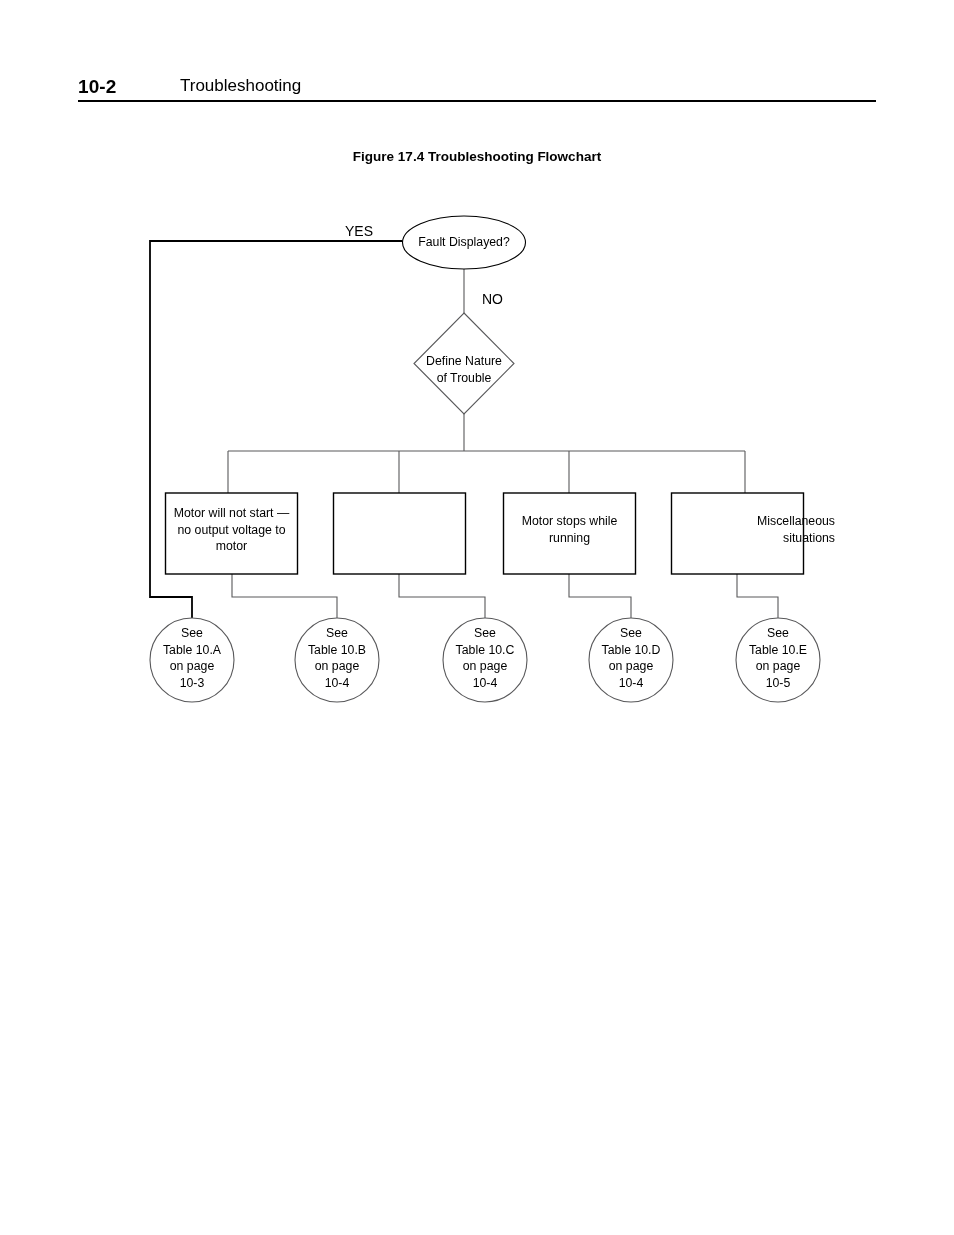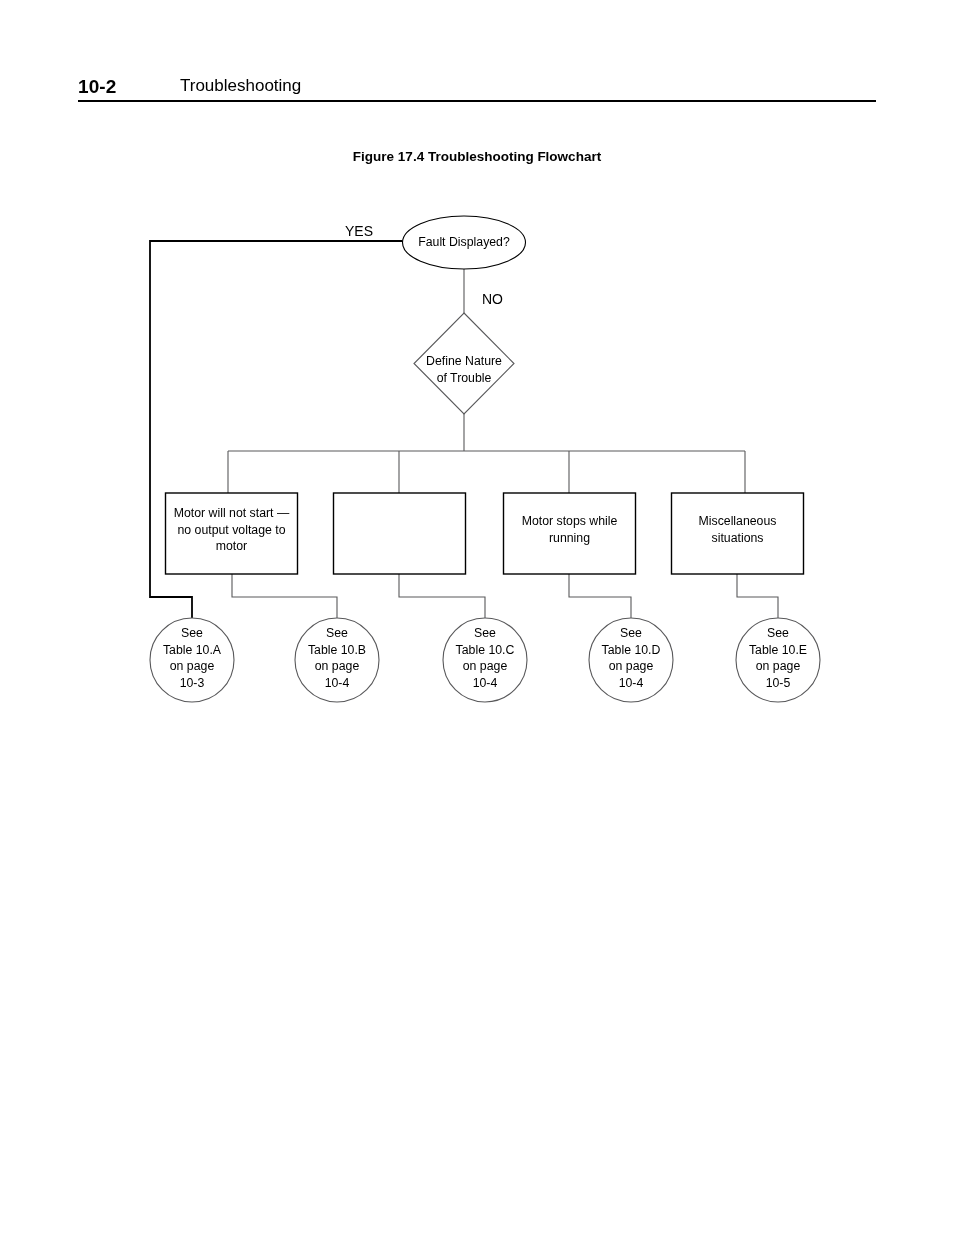--- a/index.html
+++ b/index.html
@@ -97,21 +97,21 @@
   
   .t-diamond {
     left: 404px;
     top: 329px;
     width: 120px;
   }
   
   .t-box0 { left: 166px; top: 481px; width: 131px; }
   .t-box1 { left: 334px; top: 473px; width: 131px; }
   .t-box2 { left: 504px; top: 489px; width: 131px; }
-  .t-box3 { left: 672px; top: 489px; width: 131px; }
+  .t-box3 { left: 704px; top: 489px; width: 131px; text-align: right; }
   
   .t-circle0 { left: 150px; top: 601px; width: 84px; }
   .t-circle1 { left: 295px; top: 601px; width: 84px; }
   .t-circle2 { left: 443px; top: 601px; width: 84px; }
   .t-circle3 { left: 589px; top: 601px; width: 84px; }
   .t-circle4 { left: 736px; top: 601px; width: 84px; }
 
   .lbl-yes { left: 345px; top: 200px; }
   .lbl-no  { left: 482px; top: 268px; text-align: center; }
 </style>

